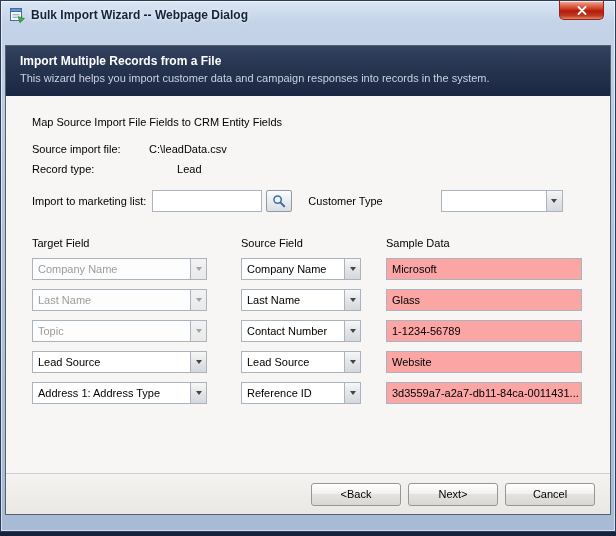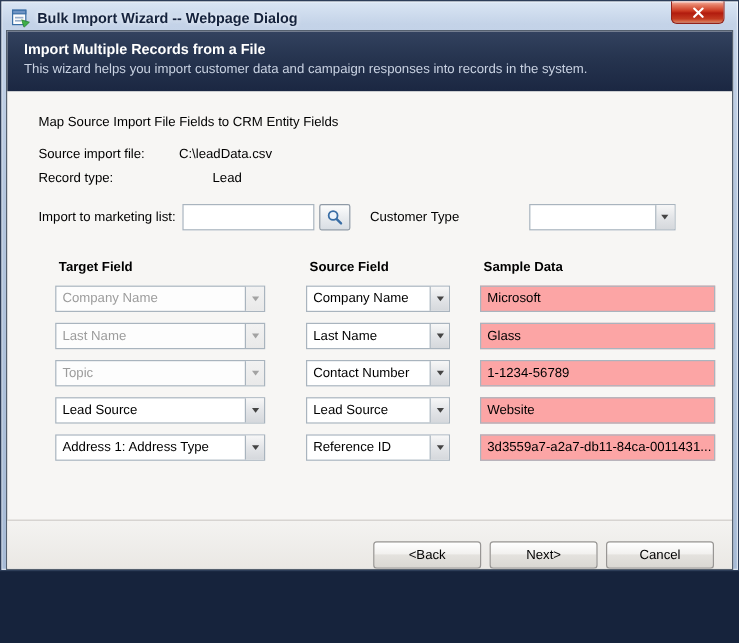--- a/index.html
+++ b/index.html
@@ -3,26 +3,26 @@
 <meta charset="utf-8">
 <style>
   * { box-sizing: border-box; }
   html, body { margin: 0; padding: 0; }
   body {
     width: 616px; height: 536px;
     font-family: "Liberation Sans", sans-serif;
     background: #16233c;
   }
   .frame {
-    width: 616px; height: 476px;
+    width: 616px; height: 532px;
     border: 1px solid #2d3d58;
     background: linear-gradient(180deg, #dae6f4 0%, #c4d3e8 4%, #b4c6de 35%, #a7bbd6 100%);
     box-shadow: inset 0 0 0 1px rgba(255,255,255,.55);
-    padding: 0 4px 0 4px;
-    display: flex; flex-direction: column;
+    padding: 0 4px 16px 4px;
+    display: flex; flex-direction: column; gap: 20px;
   }
   .titlebar { height: 24px; display: flex; align-items: center; padding: 3px 2px 0 4px; position: relative; }
   .app-icon { width: 16px; height: 16px; display: inline-flex; }
   .title {
     font-size: 12px; font-weight: bold; color: #14223c; margin-left: 6px;
     text-shadow: 0 0 4px rgba(255,255,255,.9); white-space: nowrap;
   }
   .close-btn {
     position: absolute; top: 0; right: 7px; width: 45px; height: 19px;
     border: 1px solid #92221a; border-top: none; border-radius: 0 0 5px 5px;
@@ -74,35 +74,35 @@
   }
   .dd-arrow::after {
     content: ""; border-left: 3.5px solid transparent; border-right: 3.5px solid transparent;
     border-top: 4px solid #444;
   }
   .dd.disabled { background: #fdfdfd; }
   .dd.disabled .dd-text { color: #9c9c9c; }
   .dd.disabled .dd-arrow { background: linear-gradient(180deg, #f2f2f2, #e9e9e9); }
   .dd.disabled .dd-arrow::after { border-top-color: #a2a2a2; }
   .dd-ct { width: 122px; margin-left: 58px; }
-  .col-headers { margin-top: 25px; margin-bottom: 9px; display: flex; font-weight: bold; margin-left: 17px; }
-  .field-row { display: flex; margin-bottom: 9px; height: 22px; justify-content: center; }
+  .col-headers { margin-top: 25px; margin-bottom: 9px; display: flex; font-weight: normal; }
+  .field-row { display: flex; margin-bottom: 9px; height: 22px; }
   .cell-target { width: 175px; margin-right: 34px; }
   .cell-source { width: 120px; margin-right: 25px; }
   .cell-sample { width: 196px; }
   .textbox {
     border: 1px solid #a9b4be; background: #fca5a5;
     padding: 0 5px; display: flex; align-items: center;
     white-space: nowrap; overflow: hidden; font-size: 11px;
   }
   .footer {
     flex: 0 0 41px; height: 41px;
     background: linear-gradient(180deg, #f4f3f1, #eae8e4);
     border-top: 1px solid #cfcdc9;
-    display: flex; align-items: flex-end; justify-content: flex-end; padding-right: 15px;
+    display: flex; align-items: center; justify-content: flex-end; padding-right: 15px;
   }
   .btn {
     width: 90px; height: 23px; font-size: 11px; font-family: inherit; color: #000;
     border: 1px solid #989694; border-radius: 3px;
     background: linear-gradient(180deg, #ffffff, #f2f1ef 45%, #e4e2de 50%, #dad8d3);
     cursor: default;
   }
   .btn + .btn { margin-left: 7px; }
   .btn-cancel { margin-left: 24px; }
 </style>

